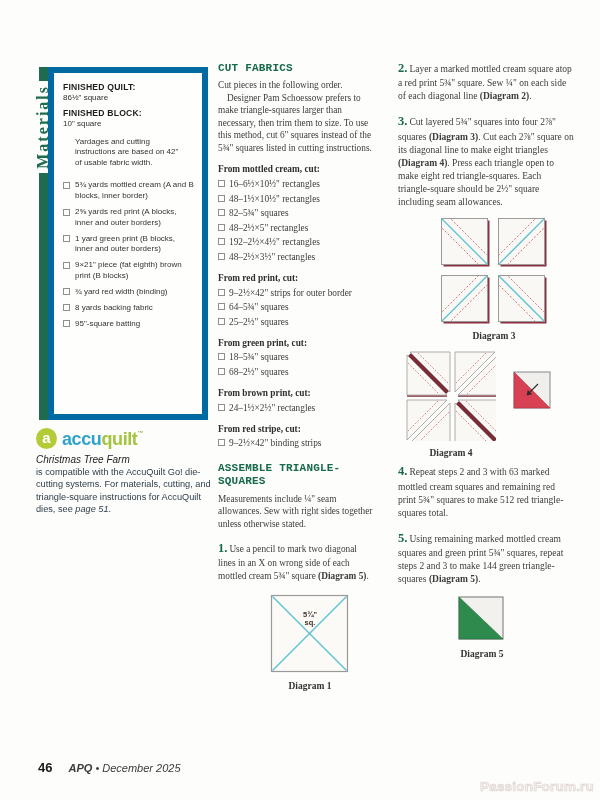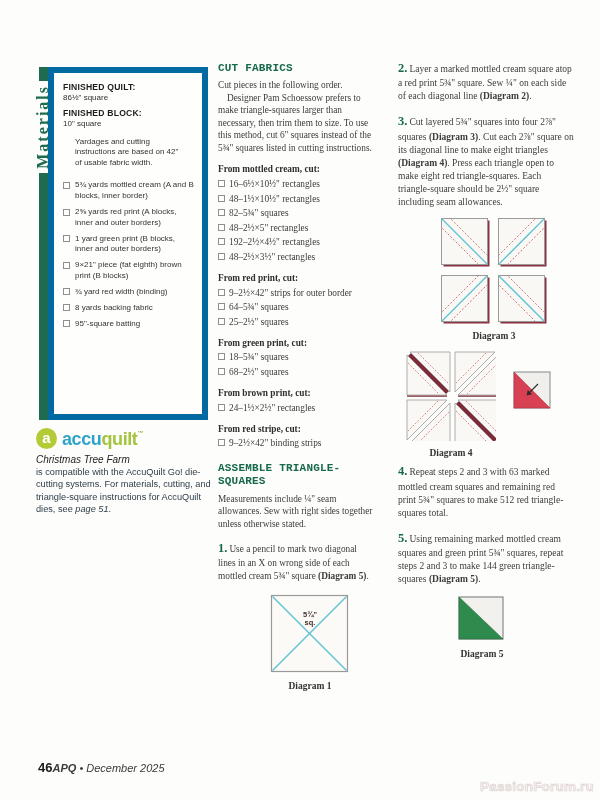--- a/index.html
+++ b/index.html
@@ -66,21 +66,21 @@
   .dcap{font-size:9.5px;font-weight:bold;color:#333;margin-top:3px;}
   .fig-d1{width:80px;margin:12px 0 0 52px;}
   .fig-d2{width:80px;margin:8px 0 0 55px;}
   .fig-d3{width:106px;margin:9px 0 0 43px;}
   .d4wrap{position:relative;height:102px;margin-top:10px;}
   .d4cluster{position:absolute;left:8px;top:0;width:90px;text-align:center;}
   .d4press{position:absolute;left:115px;top:20px;}
   .fig-d5{width:48px;margin:9px 0 0 60px;}
 
   
-  .footer{position:absolute;left:38px;top:760px;display:flex;align-items:baseline;gap:0;
+  .footer{position:absolute;left:38px;top:760px;display:flex;align-items:baseline;gap:16px;
           font-family:"Liberation Sans",sans-serif;}
   .pgnum{font-size:13px;font-weight:bold;color:#1a1a1a;}
   .mag{font-size:11px;color:#3a3a3a;font-style:italic;}
   .mag .j{font-weight:bold;}
   .watermark{position:absolute;right:6px;top:779px;font-family:"Liberation Sans",sans-serif;
              font-weight:bold;font-size:13.5px;color:#f7f3f2;
              -webkit-text-stroke:.7px #ddd2d0;letter-spacing:.2px;}
 </style>
 </head>
 <body>

